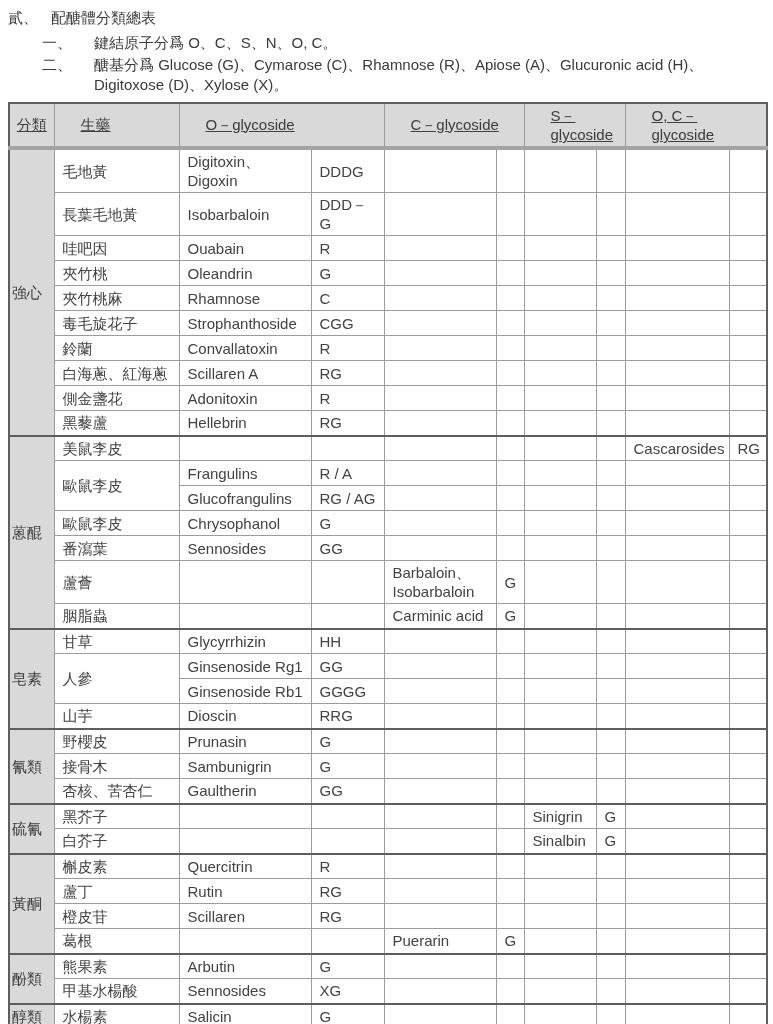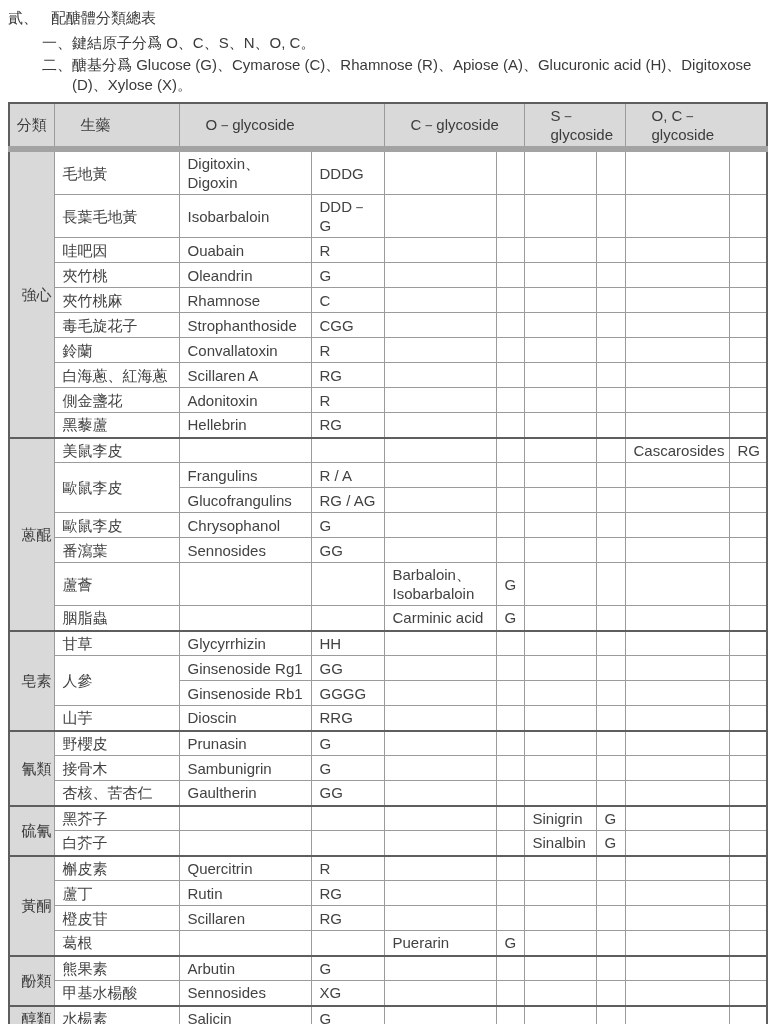--- a/index.html
+++ b/index.html
@@ -16,55 +16,55 @@
     box-sizing: border-box;
     width: 773px;
     padding: 6px 7px 0 8px;
   }
   
   .doc-head { font-size: 15px; line-height: 20px; color: #3a3a3a; }
   .h1row { display: flex; margin: 2px 0 5px 0; }
   .h-no { margin-right: 13px; }
   .note { display: flex; margin: 2px 0 2px 34px; }
   .note-no { flex: 0 0 28px; }
-  .note-text { flex: 1 1 auto; max-width: 690px; }
+  .note-text { flex: 1 1 auto; max-width: 690px; margin-left: 22px; }
   
   table.gtable {
     margin-top: 7px;
     border-collapse: collapse;
     table-layout: fixed;
     width: 758px;
     border: 2px solid #5e5e5e;
     font-size: 15px;
   }
   .gtable th, .gtable td {
     border: 1px solid #9b9b9b;
     box-sizing: border-box;
     overflow: hidden;
   }
-  .gtable thead tr { border-bottom: 6px solid #a3a3a3; }
+  .gtable thead tr { border-bottom: 4px solid #a3a3a3; text-decoration: underline; }
   .gtable thead th {
     background: #d9d9d9;
     font-weight: normal;
     text-align: left;
     padding: 3px 8px 3px 26px;
     height: 25px;
     color: #3c3c3c;
   }
   .gtable thead th.cat-h { text-align: center; padding: 3px 2px; }
   .gtable tbody tr { height: 25px; }
   .gtable tbody td {
     padding: 2px 6px 2px 8px;
     line-height: 19px;
     vertical-align: middle;
     color: #424242;
   }
   .gtable td.cat {
     background: #d9d9d9;
-    text-align: right;
+    text-align: left;
     padding: 0 2px;
     color: #3c3c3c;
   }
   .gtable td.name { white-space: pre-line; }
   .gtable tr.group-start td { border-top: 2px solid #5e5e5e; }
 </style>
 </head>
 <body>
 
 <div class="page">

